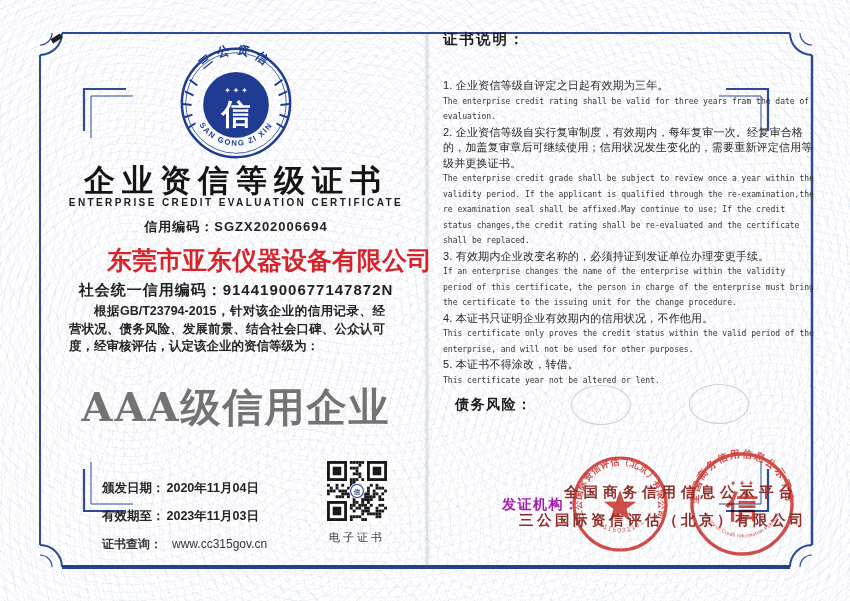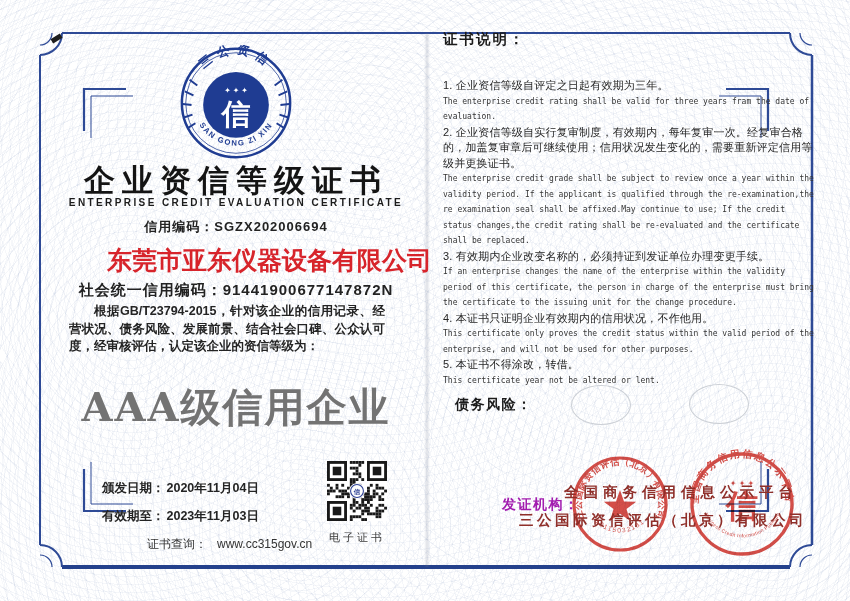--- a/index.html
+++ b/index.html
@@ -34,21 +34,21 @@
   .l-uscc{left:48px;top:281px;width:376px;text-align:center;font-size:15px;font-weight:700;
           letter-spacing:1px;color:#222;}
   .l-stmt{left:66px;top:300px;width:316px;font-size:12.5px;font-weight:700;color:#242424;
           line-height:17.5px;text-indent:2em;text-align:justify;margin:3px;}
   .l-rating{left:48px;top:380px;width:376px;text-align:center;font-size:40px;font-weight:700;
             color:#737373;letter-spacing:2px;font-family:"DejaVu Serif","Liberation Serif",serif;
             white-space:nowrap;}
   .daterow{left:102px;font-size:12.5px;font-weight:700;color:#242424;white-space:nowrap;}
   .daterow .lbl{margin-right:2px;}
   .qrow{left:102px;top:536px;font-size:12px;color:#333;white-space:nowrap;}
-  .qrow .lbl{font-weight:400;margin-right:10px;margin-left:45px;}
+  .qrow .lbl{font-weight:700;margin-right:10px;}
   .qr{left:327px;top:461px;}
   .ecert{left:315px;top:530px;width:84px;text-align:center;font-size:11px;letter-spacing:3px;
          color:#3a3a3a;font-family:"DejaVu Serif","Liberation Serif",serif;}
   
   .r-head{left:443px;top:30px;font-size:14.5px;font-weight:700;letter-spacing:2px;color:#1b1b1b;}
   .r-body{left:443px;top:78px;width:374px;}
   .r-body p{margin:0;}
   .r-body .zh{font-size:11px;font-weight:400;color:#262626;line-height:15.5px;letter-spacing:.2px;}
   .r-body .en{font-size:8px;color:#343434;line-height:15.5px;
               font-family:"DejaVu Sans Mono","Liberation Mono",monospace;}

